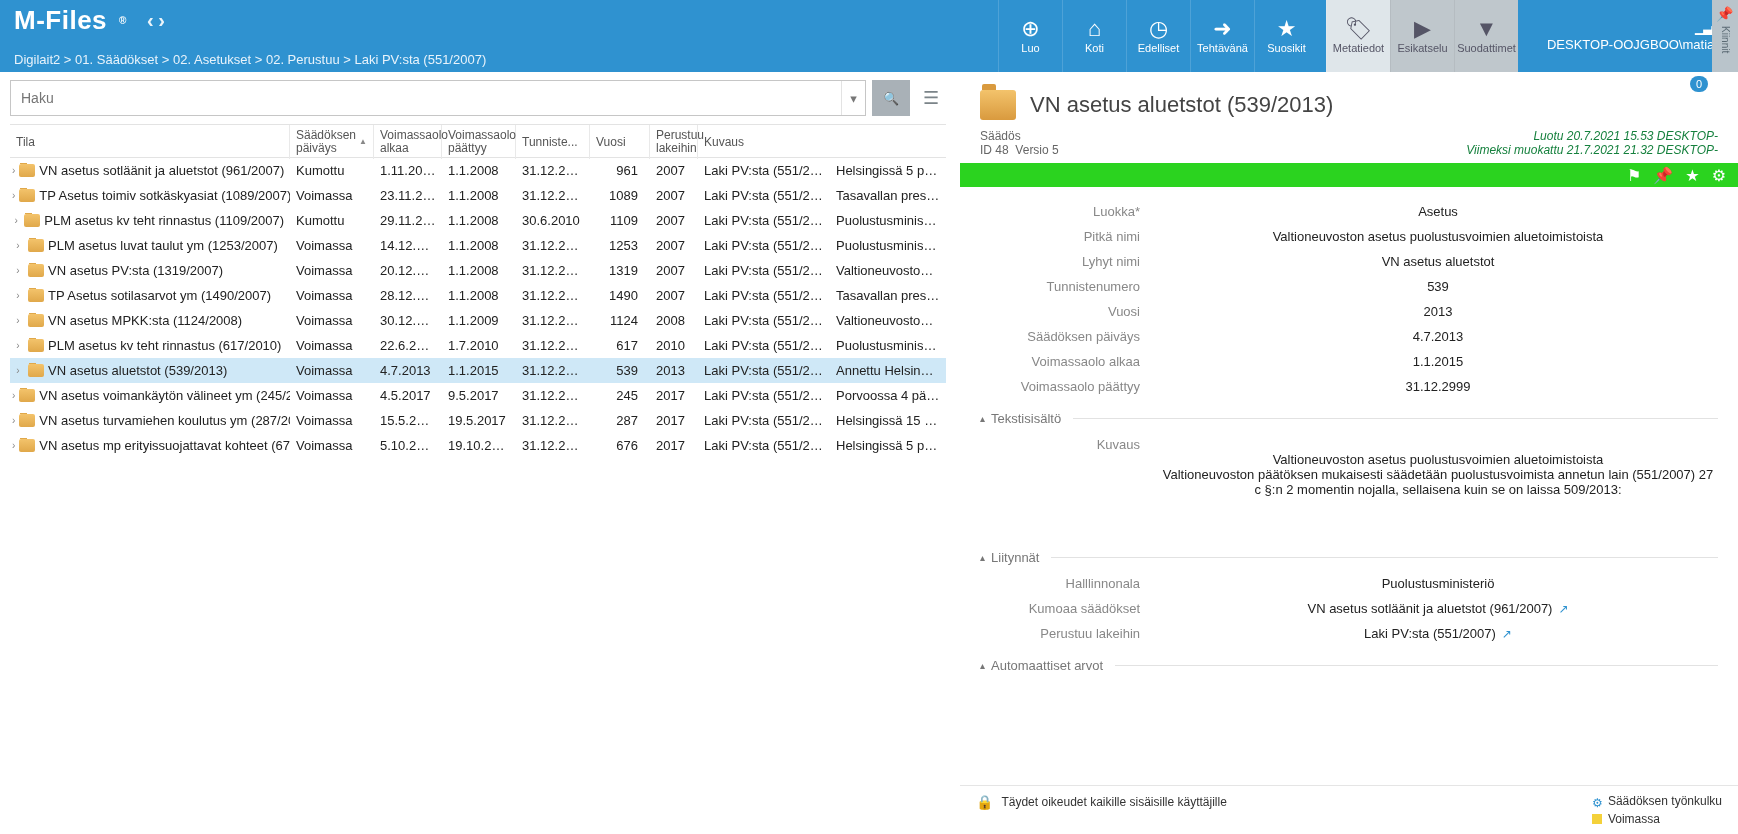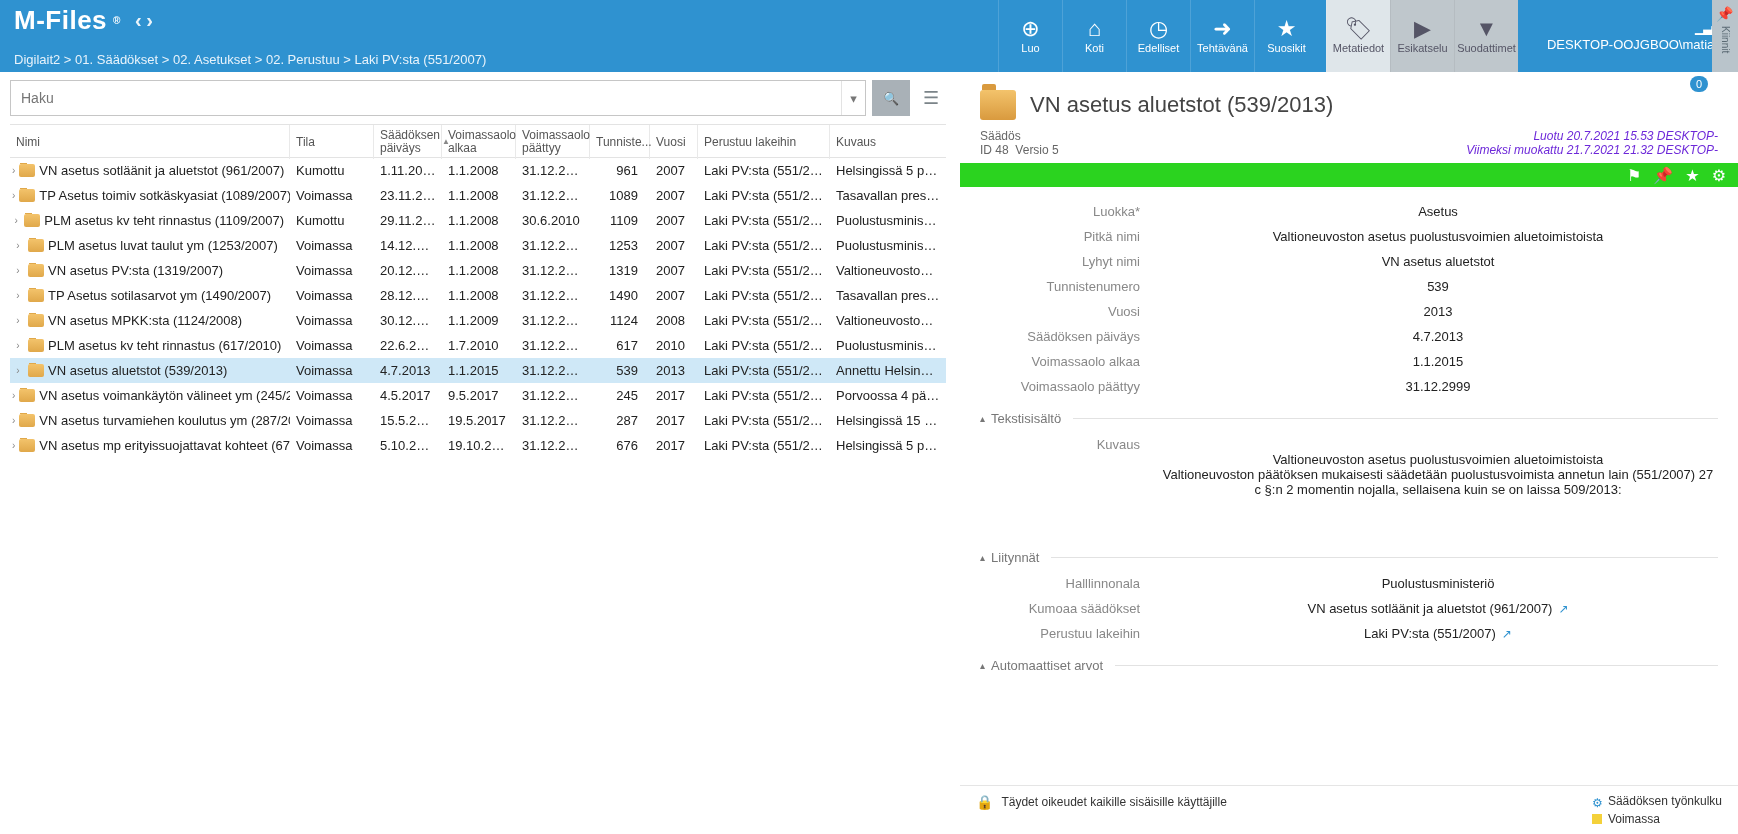--- a/index.html
+++ b/index.html
@@ -1,21 +1,21 @@
 <!DOCTYPE html>
 <html><head>
 <meta charset="utf-8">
 <style>
   * { box-sizing: border-box; margin: 0; padding: 0; font-family: "Segoe UI", Arial, sans-serif; }
   body { width: 1738px; height: 834px; overflow: hidden; background: #fff; color: #333; font-size: 13px; }
 
   
   .topbar { height: 72px; background: #2f92d0; display: flex; align-items: stretch; color: #fff; position: relative; }
   .topbar-left { flex: 1; display: flex; flex-direction: column; justify-content: center; padding-left: 14px; }
-  .logo { font-size: 26px; font-weight: 700; letter-spacing: .5px; display: flex; align-items: center; gap: 6px; }
+  .logo { font-size: 26px; font-weight: 700; letter-spacing: .5px; display: flex; align-items: center; gap: 12px; }
   .logo sup { font-size: 10px; }
   .nav-arrows { display: inline-flex; gap: 4px; margin-left: 8px; }
   .nav-arrows span { font-size: 20px; cursor: pointer; opacity: .9; }
   .breadcrumb { font-size: 13px; margin-top: 16px; color: #e8f3fb; }
   .breadcrumb span { color: #e8f3fb; }
 
   .top-btns { display: flex; align-items: stretch; }
   .top-btn { width: 64px; display: flex; flex-direction: column; align-items: center; justify-content: center; gap: 2px; font-size: 11px; color: #fff; cursor: pointer; border-left: 1px solid rgba(255,255,255,.15); }
   .top-btn .ico { font-size: 22px; line-height: 1; }
   .top-btn.active { background: #dfe6ea; color: #556; }
@@ -60,21 +60,21 @@
 
   
   .meta-top { padding: 18px 20px 6px; }
   .meta-title-row { display: flex; align-items: center; gap: 14px; }
   .big-folder { width: 36px; height: 30px; background: linear-gradient(#f3c36b,#d99a3e); border-radius: 3px; position: relative; }
   .big-folder::before { content: ""; position: absolute; top: -6px; left: 2px; width: 14px; height: 6px; background: #d99a3e; border-radius: 2px 2px 0 0; }
   .meta-title { font-size: 22px; color: #444; font-weight: 400; }
 
   .meta-sub { display: flex; justify-content: space-between; margin-top: 9px; font-size: 12px; }
   .meta-sub-left { color: #666; }
-  .meta-sub-right { color: #6d28d9; text-align: right; font-style: italic; }
+  .meta-sub-right { color: #15803d; text-align: right; font-style: italic; }
   .meta-sub-right div { font-style: italic; }
 
   .greenbar { height: 24px; background: #2bd31f; display: flex; justify-content: flex-end; align-items: center; gap: 12px; padding-right: 12px; color: #fff; }
   .greenbar span { cursor: pointer; font-size: 16px; }
 
   .meta-body { padding: 14px 20px 0; overflow: auto; height: calc(100% - 210px); }
   .kv { display: grid; grid-template-columns: 160px 1fr; gap: 4px 18px; font-size: 13px; }
   .kv .k { text-align: right; color: #888; padding: 3px 0; }
   .kv .v { color: #222; padding: 3px 0; text-align: center; }
   .section-hd { display: flex; align-items: center; gap: 6px; color: #777; font-size: 13px; margin: 14px 0 8px; cursor: pointer; }
@@ -178,21 +178,20 @@
       <div class="searchbtn">
           <span>🔍</span>
         </div>
       <div class="filterbtn">
           <span>☰</span>
         </div>
     </div>
 
     <div class="listwrap">
       <div class="listhead">
-        <div>Nimi</div>
         <div>Tila</div>
         <div>
             <span>Säädöksen päiväys</span>
             <span class="sort-ind">▲</span>
           </div>
         <div>Voimassaolo alkaa</div>
         <div>Voimassaolo päättyy</div>
         <div>Tunniste...</div>
         <div>Vuosi</div>
         <div>Perustuu lakeihin</div>

